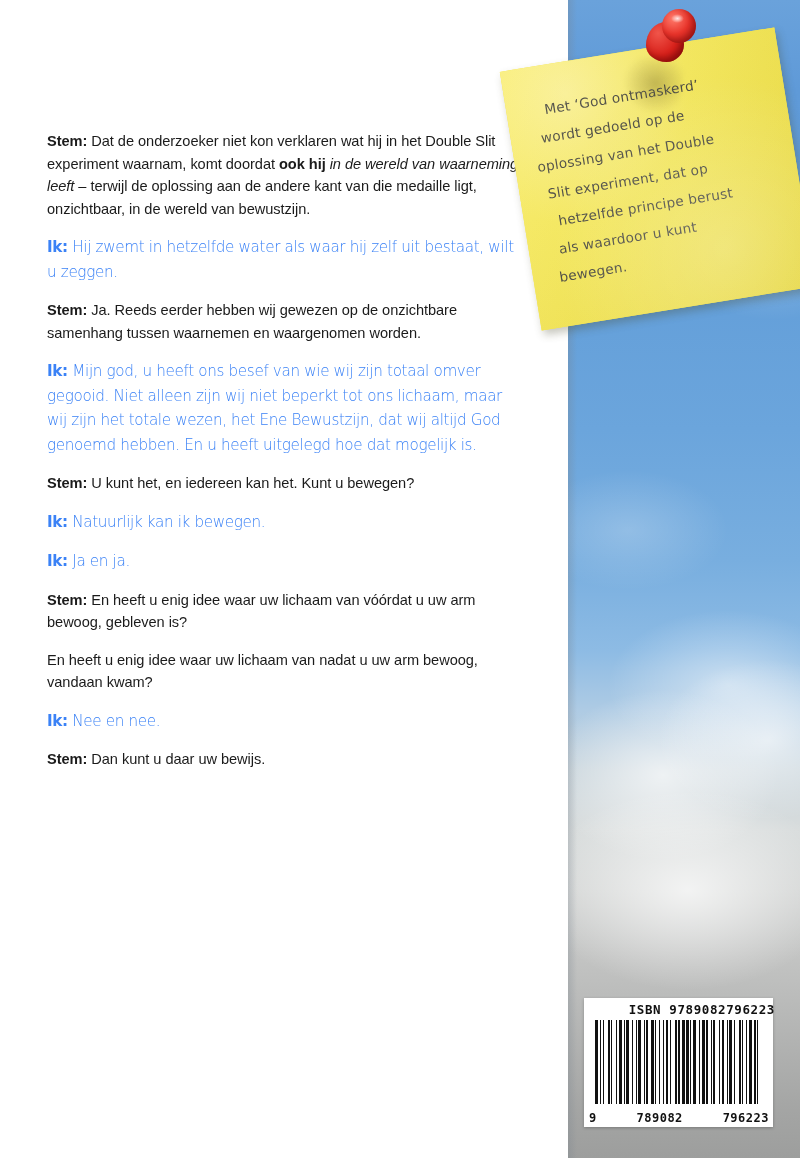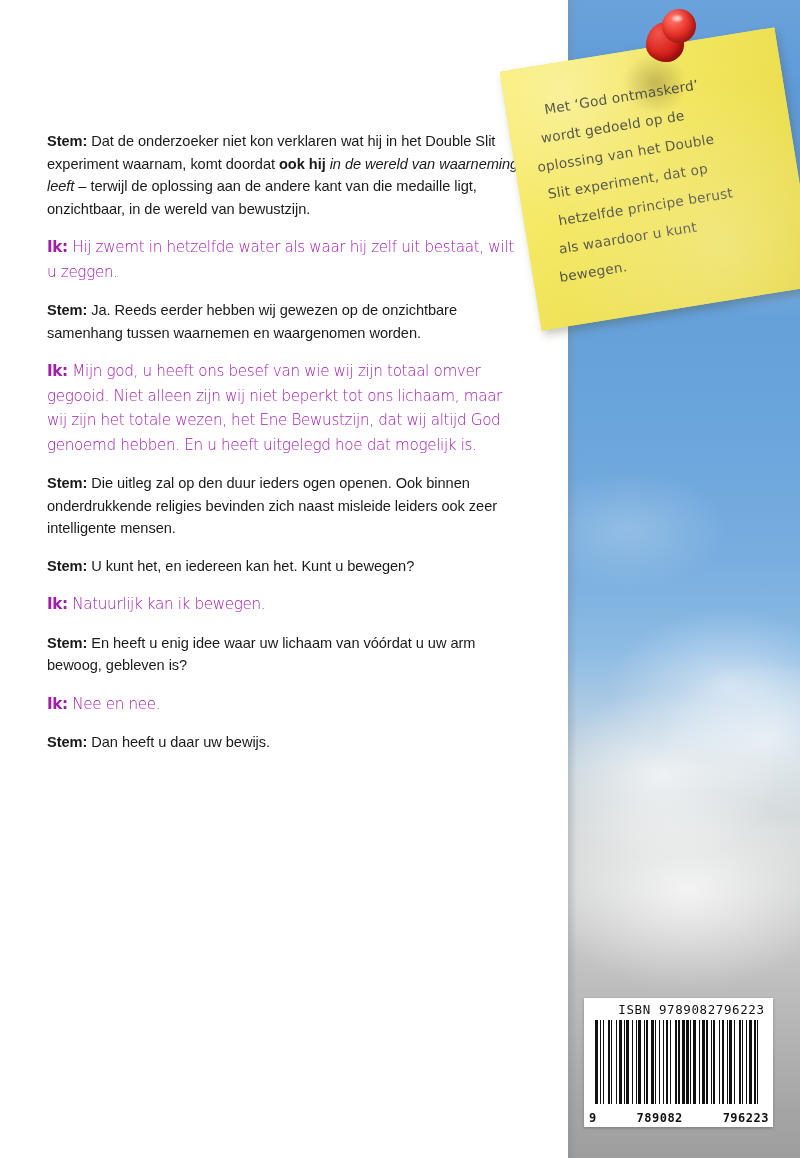--- a/index.html
+++ b/index.html
@@ -59,21 +59,21 @@
 
   
   .voice-stem{
     font-family:"Liberation Sans", sans-serif;
     font-size:14.6px; line-height:22.5px; color:#1b1b1b;
     letter-spacing:-0.05px;
   }
   
   .voice-ik{
     font-family:"DejaVu Sans", sans-serif;
-    font-size:15.2px; line-height:24.5px; color:#a21caf;
+    font-size:15.2px; line-height:24.5px; color:#3b82f6;
     letter-spacing:-0.35px; font-weight:300;
   }
   .speaker{font-weight:bold;}
   .b{font-weight:bold;}
   .i{font-style:italic;}
   .bi{font-weight:bold;}
 
   
   #sticky-note-wrap{
     position:absolute; left:505px; top:10px; width:300px; height:340px;
@@ -140,24 +140,24 @@
     border-radius:50%;
   }
 
   
   #barcode-block{
     position:absolute; left:584px; top:998px; width:189px; height:129px;
     background:#ffffff;
     box-shadow:0 1px 3px rgba(0,0,0,.25);
   }
   #barcode-isbn-top{
-    position:absolute;left:13px;top:4px;width:100%;
-    text-align:center;
+    position:absolute;left:2px;top:4px;width:100%;
+    text-align:right;
     font-family:"DejaVu Sans Mono", monospace;
-    font-size:12.5px; font-weight:normal; letter-spacing:.6px; color:#111;
+    font-size:12.5px; font-weight:bold; letter-spacing:.6px; color:#111;
   }
   #barcode-bars{
     position:absolute;left:11px;top:22px;width:167px;height:84px;
     display:flex;align-items:flex-start;
   }
   #barcode-bars i{display:block;background:#111;height:100%;}
   #barcode-bars i.sp{background:transparent;}
   #barcode-digits{
     position:absolute;left:5px;bottom:2px;width:180px;
     display:flex;justify-content:space-between;
@@ -177,26 +177,27 @@
   <span class="cloud" id="cloud-f"></span>
   <span class="cloud" id="cloud-g"></span>
 </div>
 <div id="sky-edge-shadow"></div>
 
 <div id="text-column">
     <p class="para voice-stem"><span class="speaker">Stem:</span><span> Dat de onderzoeker niet kon verklaren wat hij in het Double Slit experiment waarnam, komt doordat </span><span class="bi">ook hij</span><span class="i"> in de wereld van waarneming leeft</span><span> – terwijl de oplossing aan de andere kant van die medaille ligt, onzichtbaar, in de wereld van bewustzijn.</span></p>
     <p class="para voice-ik"><span class="speaker">Ik:</span><span> Hij zwemt in hetzelfde water als waar hij zelf uit bestaat, wilt u zeggen.</span></p>
     <p class="para voice-stem"><span class="speaker">Stem:</span><span> Ja. Reeds eerder hebben wij gewezen op de onzichtbare samenhang tussen waarnemen en waargenomen worden.</span></p>
     <p class="para voice-ik"><span class="speaker">Ik:</span><span> Mijn god, u heeft ons besef van wie wij zijn totaal omver gegooid. Niet alleen zijn wij niet beperkt tot ons lichaam, maar wij zijn het totale wezen, het Ene Bewustzijn, dat wij altijd God genoemd hebben. En u heeft uitgelegd hoe dat mogelijk is.</span></p>
-    <p class="para voice-stem"><span class="speaker">Stem:</span><span> Die uitleg zal op den duur ieders ogen openen. Ook binnen onderdrukkende religies bevinden zich naast misleide leiders ook zeer intelligente mensen.</span></p>
     <p class="para voice-stem"><span class="speaker">Stem:</span><span> U kunt het, en iedereen kan het. Kunt u bewegen?</span></p>
     <p class="para voice-ik"><span class="speaker">Ik:</span><span> Natuurlijk kan ik bewegen.</span></p>
+    <p class="para voice-ik"><span class="speaker">Ik:</span><span> Ja en ja.</span></p>
     <p class="para voice-stem"><span class="speaker">Stem:</span><span> En heeft u enig idee waar uw lichaam van vóórdat u uw arm bewoog, gebleven is?</span></p>
+    <p class="para voice-stem"><span>En heeft u enig idee waar uw lichaam van nadat u uw arm bewoog, vandaan kwam?</span></p>
     <p class="para voice-ik"><span class="speaker">Ik:</span><span> Nee en nee.</span></p>
-    <p class="para voice-stem"><span class="speaker">Stem:</span><span> Dan heeft u daar uw bewijs.</span></p>
+    <p class="para voice-stem"><span class="speaker">Stem:</span><span> Dan kunt u daar uw bewijs.</span></p>
   </div>
 
 <div id="sticky-note-wrap">
   <div id="sticky-note">
     <div id="pin-shadow"></div>
     <div id="note-text">
         <span class="nl">Met ‘God ontmaskerd’</span>
         <span class="nl">wordt gedoeld op de</span>
         <span class="nl">oplossing van het Double</span>
         <span class="nl">Slit experiment, dat op</span>

